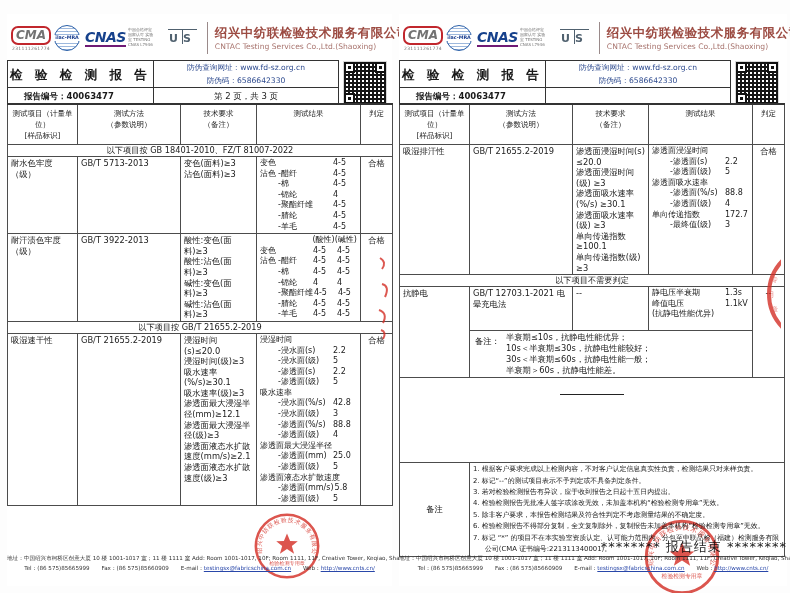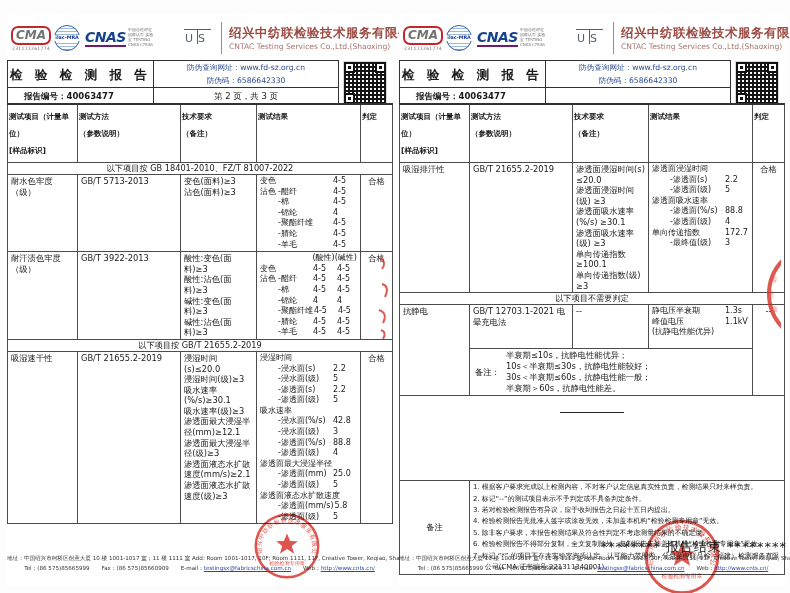--- a/index.html
+++ b/index.html
@@ -13,21 +13,21 @@
   .logos{position:absolute;top:2px;left:4px;right:0;height:44px;display:flex;align-items:center}
   .cma{color:#737373;text-align:center;flex:none}
   .cma-box{border:2px solid #c1272d;border-radius:7px;padding:0 3px;font-weight:bold;font-style:italic;font-size:12px;line-height:15px}
   .cma-num{font-size:4.5px;letter-spacing:.3px;margin-top:1px}
   .ilac{width:24px;height:24px;border-radius:50%;border:1px solid #2a5fa8;flex:none;position:relative;margin:0 3px;
         background:repeating-linear-gradient(0deg,#9db8dd 0 1px,#fff 1px 3px)}
   .ilac span{position:absolute;left:-3px;right:-3px;top:9px;background:#fff;font-size:4.8px;font-weight:bold;color:#1b3f8f;text-align:center;line-height:6px}
   .cnas{display:flex;align-items:center;margin:0 2px;flex:none}
   .cnas-word{font-size:14px;font-weight:900;font-style:italic;color:#16418c;letter-spacing:-.5px;border-bottom:2px solid #701a75}
   .cnas-side{font-size:4px;line-height:4.8px;color:#777;width:27px;margin-left:2px}
-  .us{position:relative;font-weight:normal;font-size:11px;color:#50616f;padding:3px 4px 2px;letter-spacing:5px;margin-left:24px;flex:none}
+  .us{position:relative;font-weight:bold;font-size:11px;color:#50616f;padding:3px 4px 2px;letter-spacing:5px;margin-left:8px;flex:none}
   .us::before{content:"";position:absolute;left:50%;top:1px;bottom:3px;width:1px;background:#50616f}
   .us::after{content:"";position:absolute;top:0;left:3px;right:3px;height:1px;background:#50616f}
   .logo-div{width:1px;height:32px;background:#9a8a8a;margin:0 7px;flex:none}
   .company{flex:1;min-width:0}
   .company-cn{font-size:12.5px;font-weight:bold;color:#9c4b42;letter-spacing:.5px;white-space:nowrap}
   .company-en{font-size:7.6px;color:#a8746e;white-space:nowrap}
 
   
   .head-grid{position:absolute;top:46px;left:0;width:330px;border:1.5px solid #333;background:#fff;
              display:grid;grid-template-columns:146px 1fr;grid-template-rows:27px 16px}
@@ -42,38 +42,38 @@
       background:repeating-linear-gradient(0deg,#151515 0 2px,transparent 2px 4px),
                  repeating-linear-gradient(90deg,#151515 0 2px,#fff 2px 4px)}
   .qr .f{position:absolute;width:11px;height:11px;border:2px solid #111;background:#fff;box-sizing:border-box}
   .qr .f::after{content:"";position:absolute;inset:2px;background:#111}
   .qr .f.tl{left:0;top:0}.qr .f.tr{right:0;top:0}.qr .f.bl{left:0;bottom:0}
 
   
   .rtable{position:absolute;top:89px;left:0;width:385px;border-collapse:collapse;table-layout:fixed;font-size:8.3px;background:#fff}
   .rtable td,.rtable th{border:1px solid #4c4c4c;vertical-align:top;padding:1px 3px;overflow:hidden}
   .rtable{border-top:2px solid #333}
-  .rtable thead th{font-size:7.5px;font-weight:bold;text-align:left;white-space:pre-line;line-height:17px;padding:3px 1px}
+  .rtable thead th{font-size:7.5px;font-weight:normal;text-align:center;white-space:pre-line;line-height:11px;padding:3px 1px}
   .sectionrow td{text-align:center;font-size:8.2px;padding:1px;line-height:9px}
   .cell-item{line-height:10.6px}
   .cell-method{line-height:10.6px}
   .cell-tech div{line-height:10.6px}
   .rescell{padding:2px 2px 2px 3px;font-size:8px}
   .rline{display:flex;line-height:10.6px}
   .rh{white-space:nowrap}
   .rn{flex:none;min-width:18px;white-space:nowrap}
   .rs{flex:none;white-space:nowrap}
   .rfill{flex:1 1 auto;min-width:1px}
   .rv{flex:none;width:24px;white-space:nowrap}
   .rv2{flex:none;width:20px;white-space:nowrap}
   .rline.hdr{justify-content:flex-end}
   .rline.hdr .rv,.rline.hdr .rv2{width:auto;min-width:22px}
   .verdict{text-align:center}
   .note-cell{position:relative;padding-left:36px !important}
-  .note-label{position:absolute;left:5px;top:18px}
+  .note-label{position:absolute;left:5px;top:5px}
   .note-cell div{line-height:11px}
   .gap-row td{height:84px;padding:0}
   .end-rule{width:64px;border-top:1.5px solid #222;margin:16px auto 0}
   .remarks-label{text-align:center;vertical-align:middle !important}
   .note-item{font-size:6.9px;line-height:11.4px;padding-left:12px;text-indent:-12px}
 
   .end-text{position:absolute;top:524px;left:0;width:100%;text-align:right;font-size:13px;letter-spacing:1px;color:#222}
   .end-text:empty{display:none}
 
   .footer{position:absolute;top:540px;left:0;width:100%;text-align:center;color:#333}

